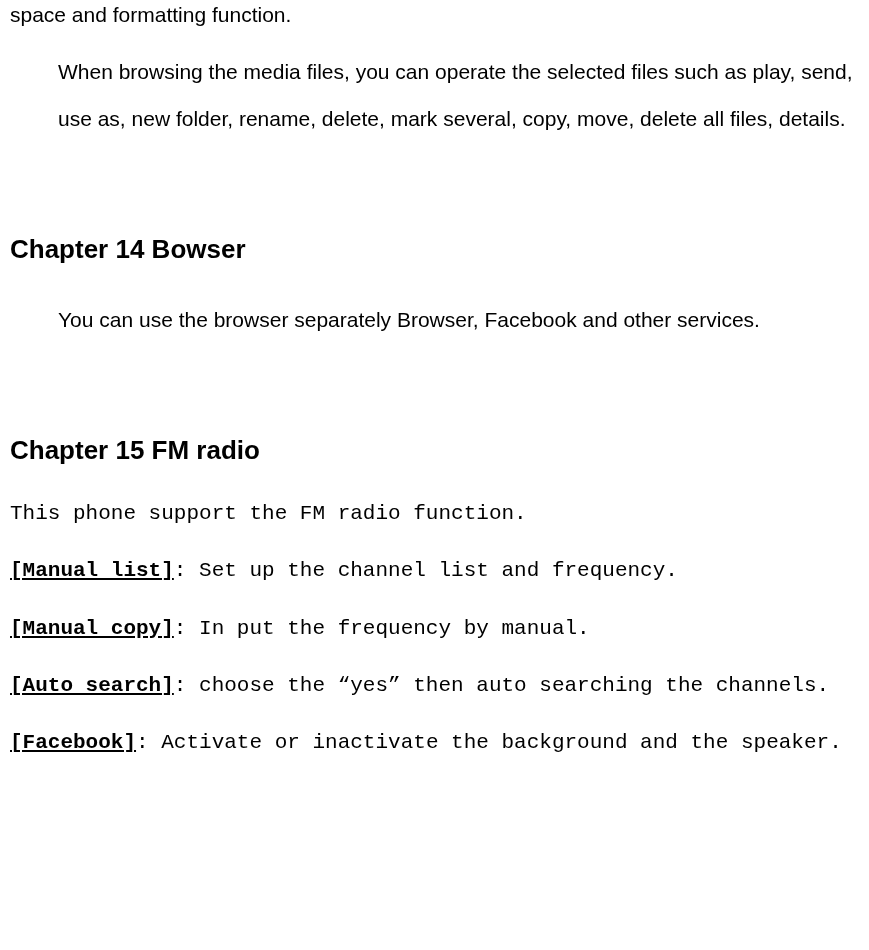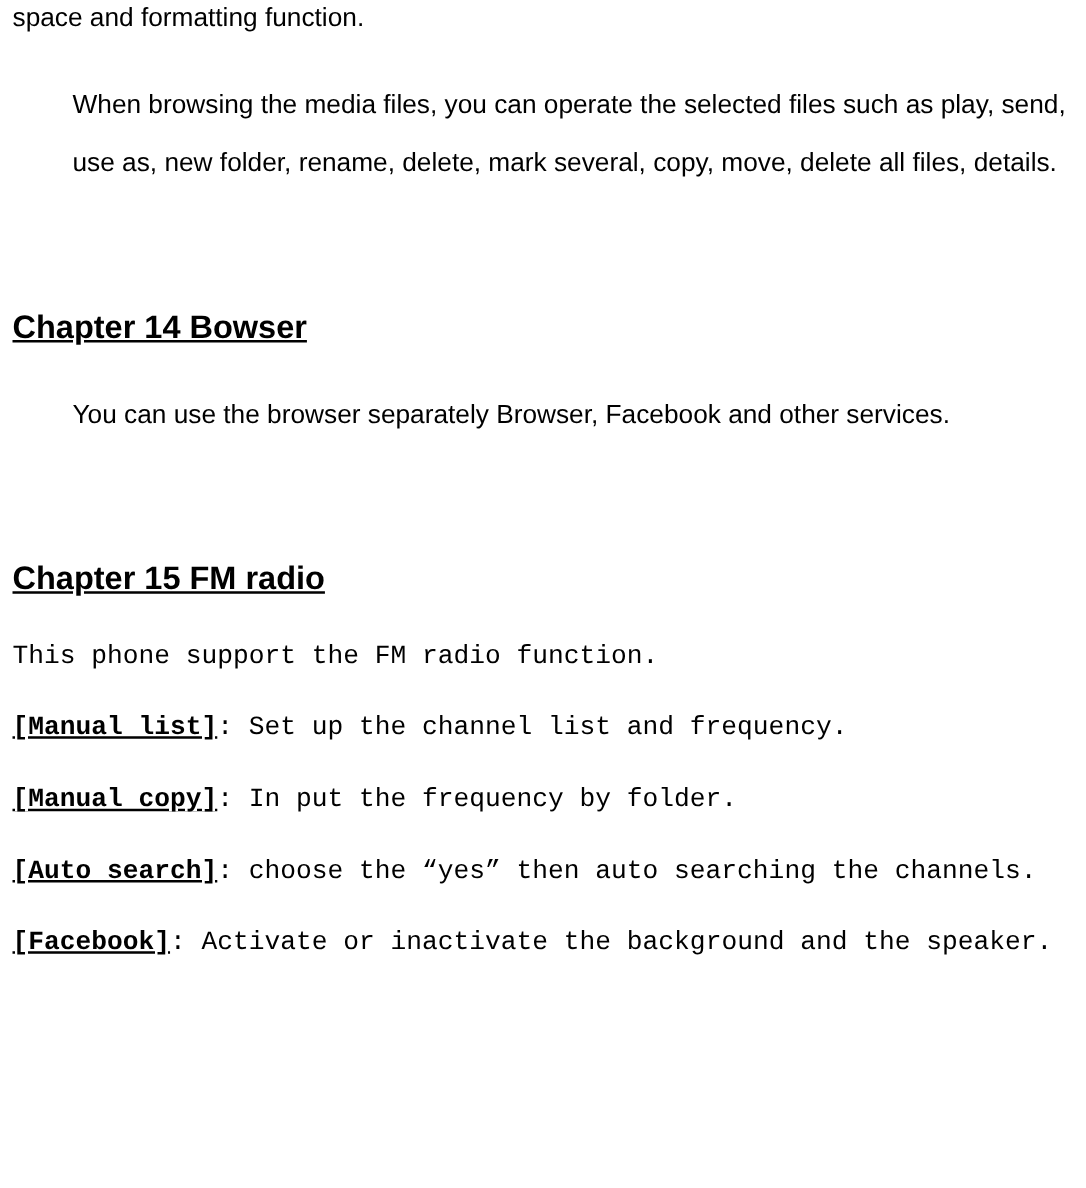--- a/index.html
+++ b/index.html
@@ -15,29 +15,28 @@
       width: 869px;
       padding: 0 10px;
       line-height: 1.4;
     }
     .paragraph {
       margin-bottom: 24px;
       line-height: 2.2;
       margin-left: 48px;
     }
     .paragraph-tight {
-      margin-bottom: 32px;
+      margin-bottom: 20px;
     }
     .section-gap {
       height: 65px;
     }
     .chapter-heading {
       font-size: 26px;
       font-weight: bold;
-      text-decoration: underline;
       margin-bottom: 30px;
     }
     .def-item {
       margin-bottom: 28px;
       font-family: Liberation Mono, monospace;
     }
     .def-label {
       font-weight: bold;
       text-decoration: underline;
     }
@@ -59,21 +58,21 @@
 
 <h2 class="chapter-heading">Chapter 15 FM radio</h2>
 
 <p class="def-item">This phone support the FM radio function.</p>
 
 <p class="def-item">
   <span class="def-label">[Manual list]</span><span>: Set up the channel list and frequency.</span>
 </p>
 
 <p class="def-item">
-  <span class="def-label">[Manual copy]</span><span>: In put the frequency by folder.</span>
+  <span class="def-label">[Manual copy]</span><span>: In put the frequency by manual.</span>
 </p>
 
 <p class="def-item">
   <span class="def-label">[Auto search]</span><span>: choose the  “yes”  then auto searching the channels.</span>
 </p>
 
 <p class="def-item">
   <span class="def-label">[Facebook]</span><span>: Activate or inactivate the background and the speaker.</span>
 </p>
 

